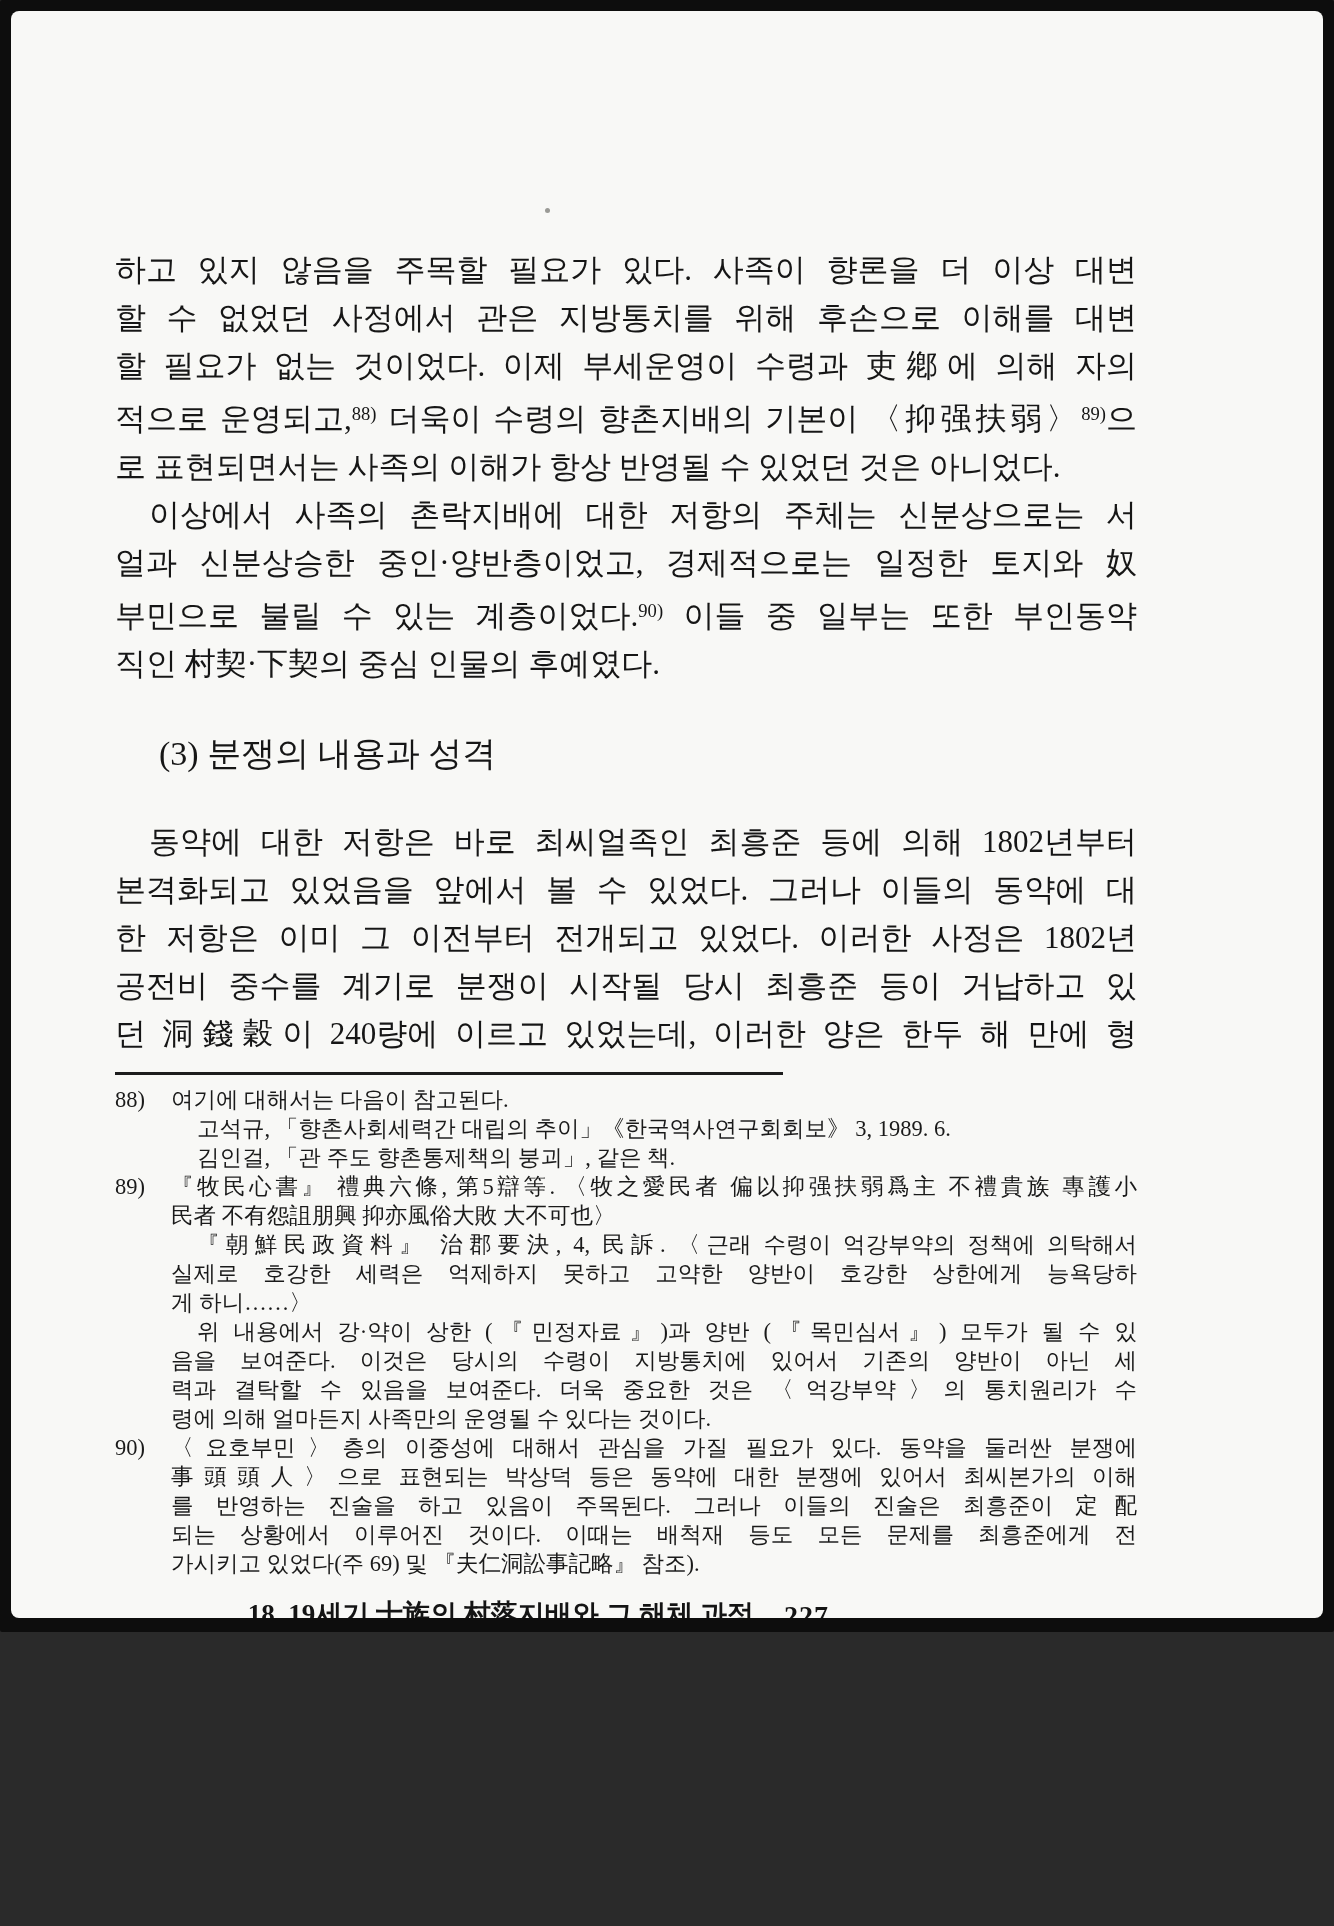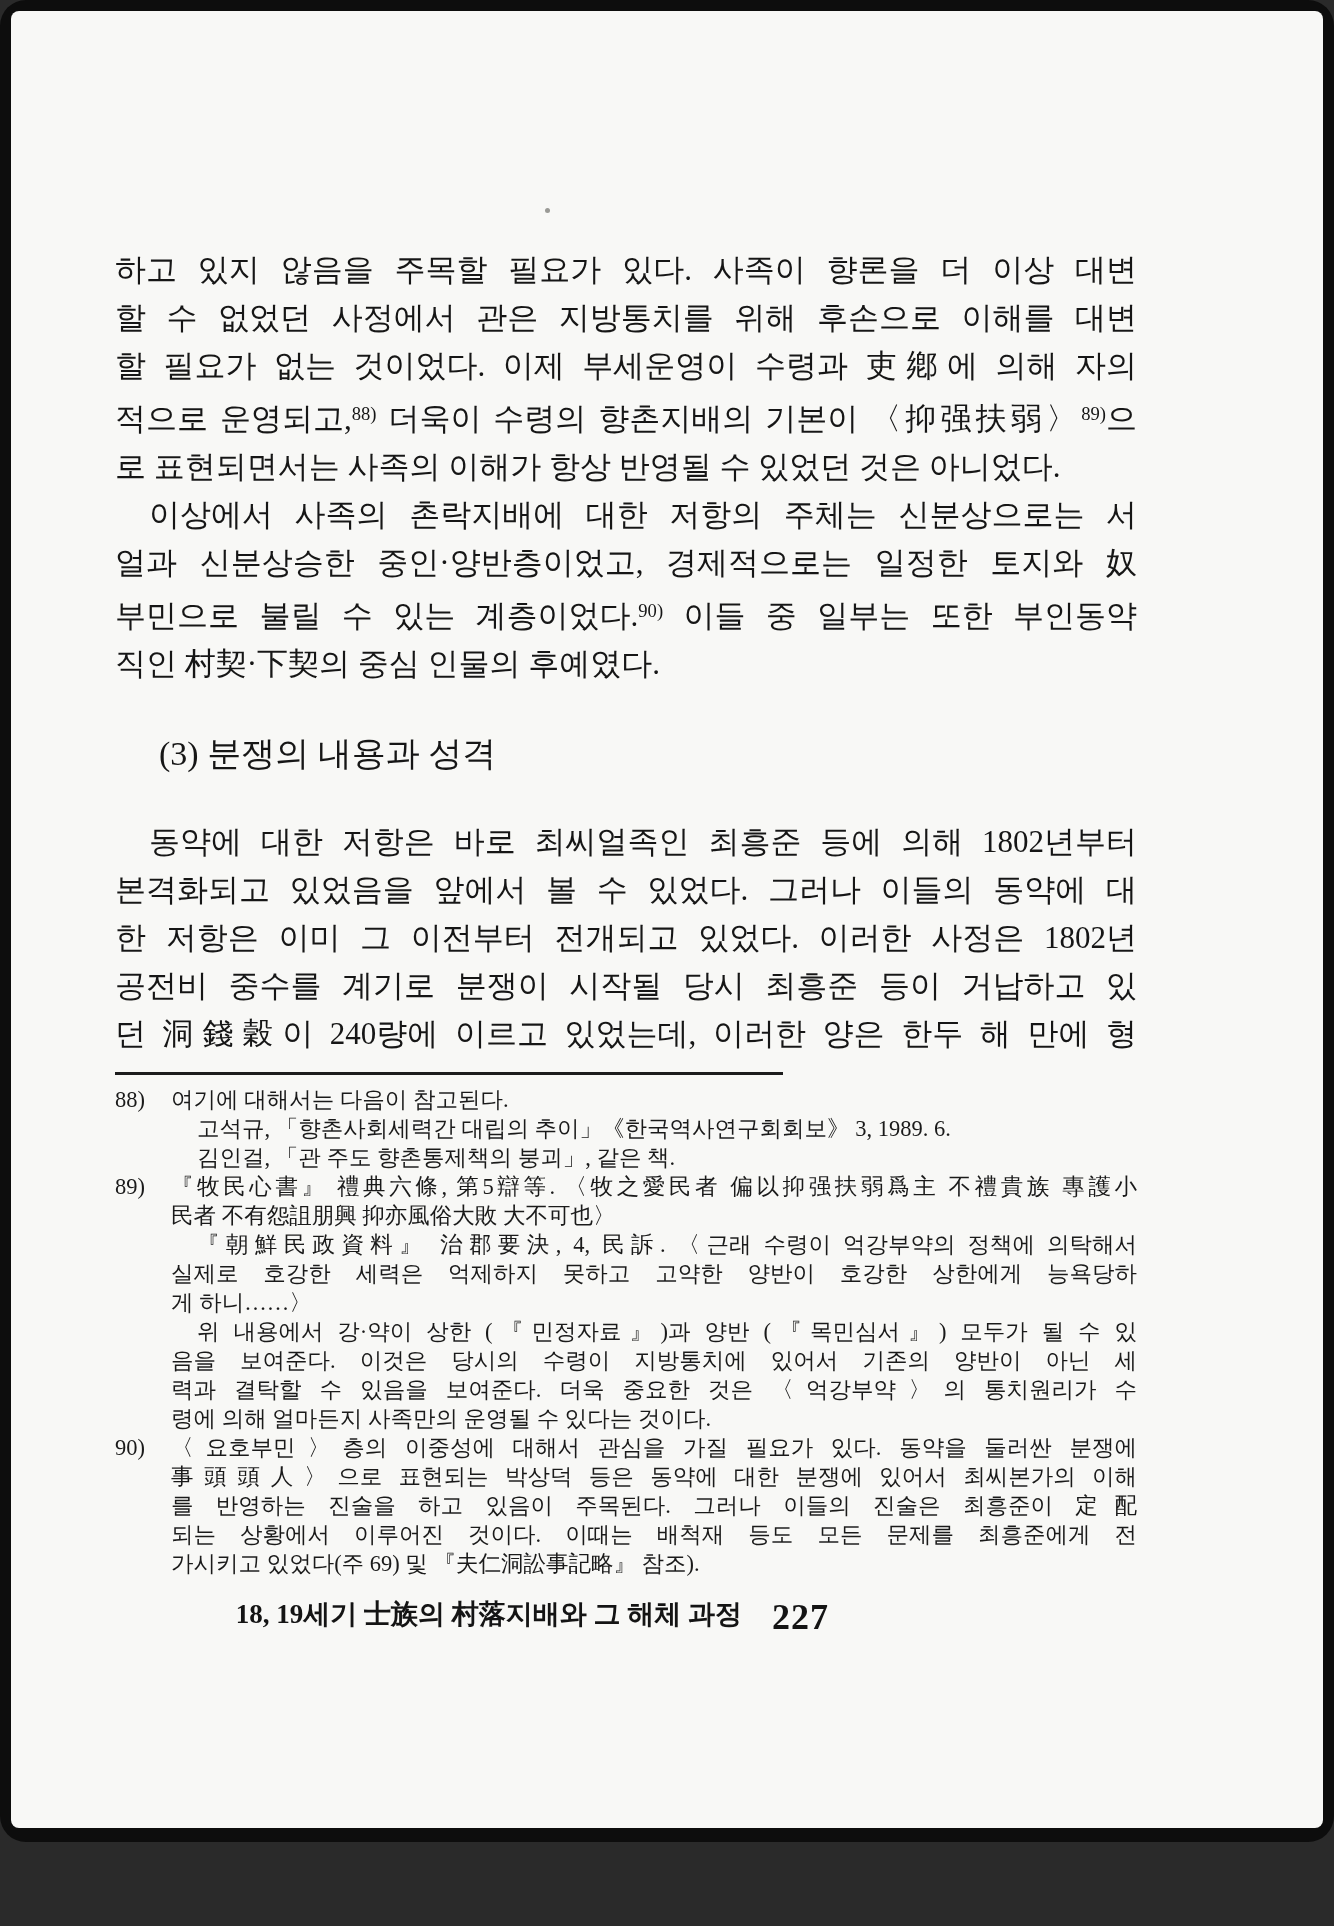--- a/index.html
+++ b/index.html
@@ -1,36 +1,36 @@
 <!DOCTYPE html>
 <html><head>
 <meta charset="utf-8">
 <style>
   html,body{margin:0;padding:0;background:#2a2a2a;}
-  .stage{position:relative;width:1334px;height:1842px;background:#0d0d0d;border-radius:26px;overflow:hidden;
+  .stage{position:relative;width:1334px;height:1632px;background:#0d0d0d;border-radius:2px;overflow:hidden;
          font-family:"Liberation Serif","DejaVu Serif",serif;}
   .page{position:absolute;left:11px;top:11px;right:11px;bottom:14px;background:#f8f8f6;border-radius:8px;overflow:hidden;}
   .speck{position:absolute;left:534px;top:197px;width:5px;height:5px;border-radius:50%;background:#9a9a96;}
   .content{padding:235px 186px 0 104px;color:#161616;}
   .para{margin:0;}
   .line{font-size:31px;line-height:48px;text-align:justify;text-align-last:justify;word-break:keep-all;white-space:normal;}
   .line.ns{text-align-last:left;}
   .line.fi{text-indent:34px;}
   .sup{font-size:0.60em;vertical-align:9px;}
   .heading{font-size:34px;line-height:48px;margin:42px 0 40px;padding-left:44px;}
   .fnrule{width:668px;border-top:3px solid #1d1d1d;margin:14px 0 10px 0;}
   .footnote{display:flex;font-size:22.5px;line-height:29px;color:#1a1a1a;}
   .fn-num{width:56px;flex:none;}
   .fn-text{flex:1;}
   .fline{text-align:justify;text-align-last:justify;word-break:keep-all;}
   .fline.ns{text-align-last:left;}
   .fline.ind{padding-left:26px;}
-  .footer{display:flex;justify-content:flex-end;align-items:flex-start;gap:30px;
+  .footer{display:flex;justify-content:flex-end;align-items:flex-end;gap:30px;
           padding-right:308px;margin-top:18px;font-size:27px;font-weight:bold;color:#141414;}
-  .footer .pgnum{font-size:36px;letter-spacing:1px;}
+  .footer .pgnum{font-size:28px;letter-spacing:1px;}
 </style>
 </head>
 <body>
 
 <div class="stage">
   <div class="page">
     <div class="speck"></div>
     <div class="content">
       <div id="body-blocks">
           <div class="para">

